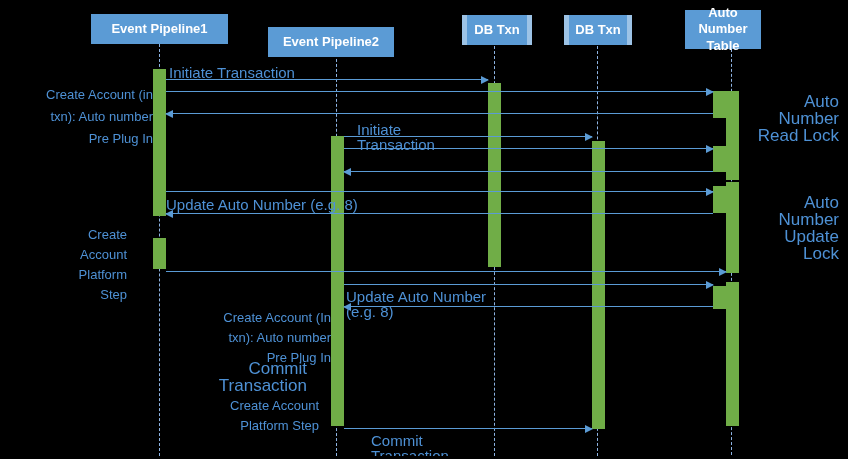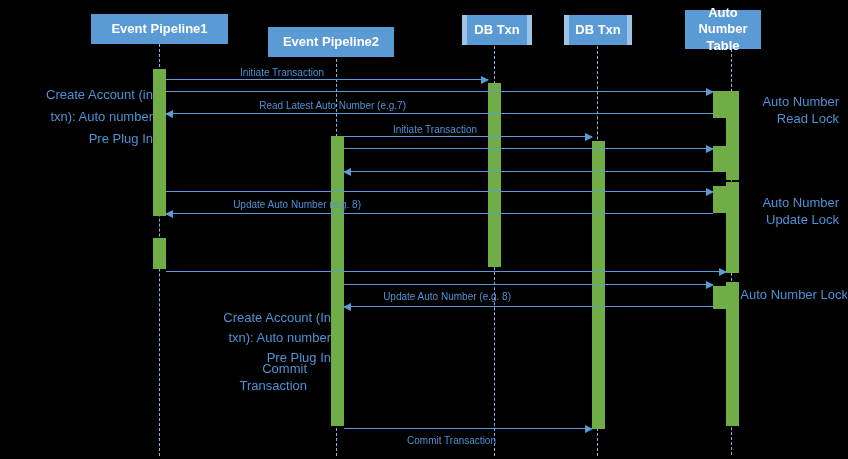--- a/index.html
+++ b/index.html
@@ -44,31 +44,31 @@
   }
   .msg.left::before {
     content:""; position:absolute; left:-1px; top:-4.5px;
     width:0; height:0;
     border-top:4px solid transparent; border-bottom:4px solid transparent;
     border-right:8px solid var(--message-line,#5b9bd5);
   }
   .msg-label {
     position:absolute;
     color:var(--label-text,#4e91d5);
-    font-size:10px; line-height:15px;
-    text-align:right; white-space:pre-line;
+    font-size:15px; line-height:15px;
+    text-align:left; white-space:pre-line;
   }
   .note {
     position:absolute;
     color:var(--label-text,#4e91d5);
     text-align:right; white-space:pre-line;
   }
   .note.big   { font-size:13px; line-height:20px; }
   .note.wide  { line-height:22px; }
-  .note.small { font-size:13px; line-height:17px; }
+  .note.small { font-size:17px; line-height:17px; }
 </style>
 </head>
 <body>
 
 <div class="diagram">
 
   <div class="lifeline" style="left:158px;top:43px;height:412px"></div>
   <div class="lifeline" style="left:335px;top:43px;height:412px"></div>
   <div class="lifeline" style="left:493px;top:45px;height:410px"></div>
   <div class="lifeline" style="left:596px;top:45px;height:410px"></div>
@@ -100,32 +100,36 @@
   <div class="msg right" style="left:343px;top:147px;width:369px"></div>
   <div class="msg left" style="left:343px;top:170px;width:369px"></div>
   <div class="msg right" style="left:165px;top:190px;width:547px"></div>
   <div class="msg left" style="left:165px;top:212px;width:547px"></div>
   <div class="msg right" style="left:165px;top:270px;width:560px"></div>
   <div class="msg right" style="left:343px;top:283px;width:369px"></div>
   <div class="msg left" style="left:343px;top:305px;width:369px"></div>
   <div class="msg right" style="left:343px;top:427px;width:248px"></div>
 
   <div class="msg-label" style="left:168px;top:64px;width:155px">Initiate Transaction</div>
-  <div class="msg-label" style="left:175px;top:97px;width:230px">Read Latest Auto Number (e.g.7)</div>
   <div class="msg-label" style="left:356px;top:121px;width:120px">Initiate Transaction</div>
   <div class="msg-label" style="left:165px;top:196px;width:195px">Update Auto Number (e.g. 8)</div>
   <div class="msg-label" style="left:345px;top:288px;width:165px">Update Auto Number (e.g. 8)</div>
   <div class="msg-label" style="left:370px;top:432px;width:125px">Commit Transaction</div>
 
   <div class="note big wide" style="left:4px;top:83px;width:148px">Create Account (in
 txn): Auto number
 Pre Plug In</div>
+  <div class="note big" style="left:38px;top:224px;width:88px">Create
+Account
+Platform
+Step</div>
   <div class="note big" style="left:194px;top:307px;width:136px">Create Account (In
 txn): Auto number
 Pre Plug In</div>
   <div class="note small" style="left:192px;top:359px;width:114px">Commit Transaction</div>
+  <div class="note big" style="left:204px;top:395px;width:114px">Create Account
+Platform Step</div>
   <div class="note small" style="left:744px;top:92px;width:94px">Auto Number
 Read Lock</div>
   <div class="note small" style="left:744px;top:193px;width:94px">Auto Number
 Update Lock</div>
-  <div class="note small" style="left:737px;top:285px;width:110px">Auto Number Lock</div>
 
 </div>
 
 </body></html>

